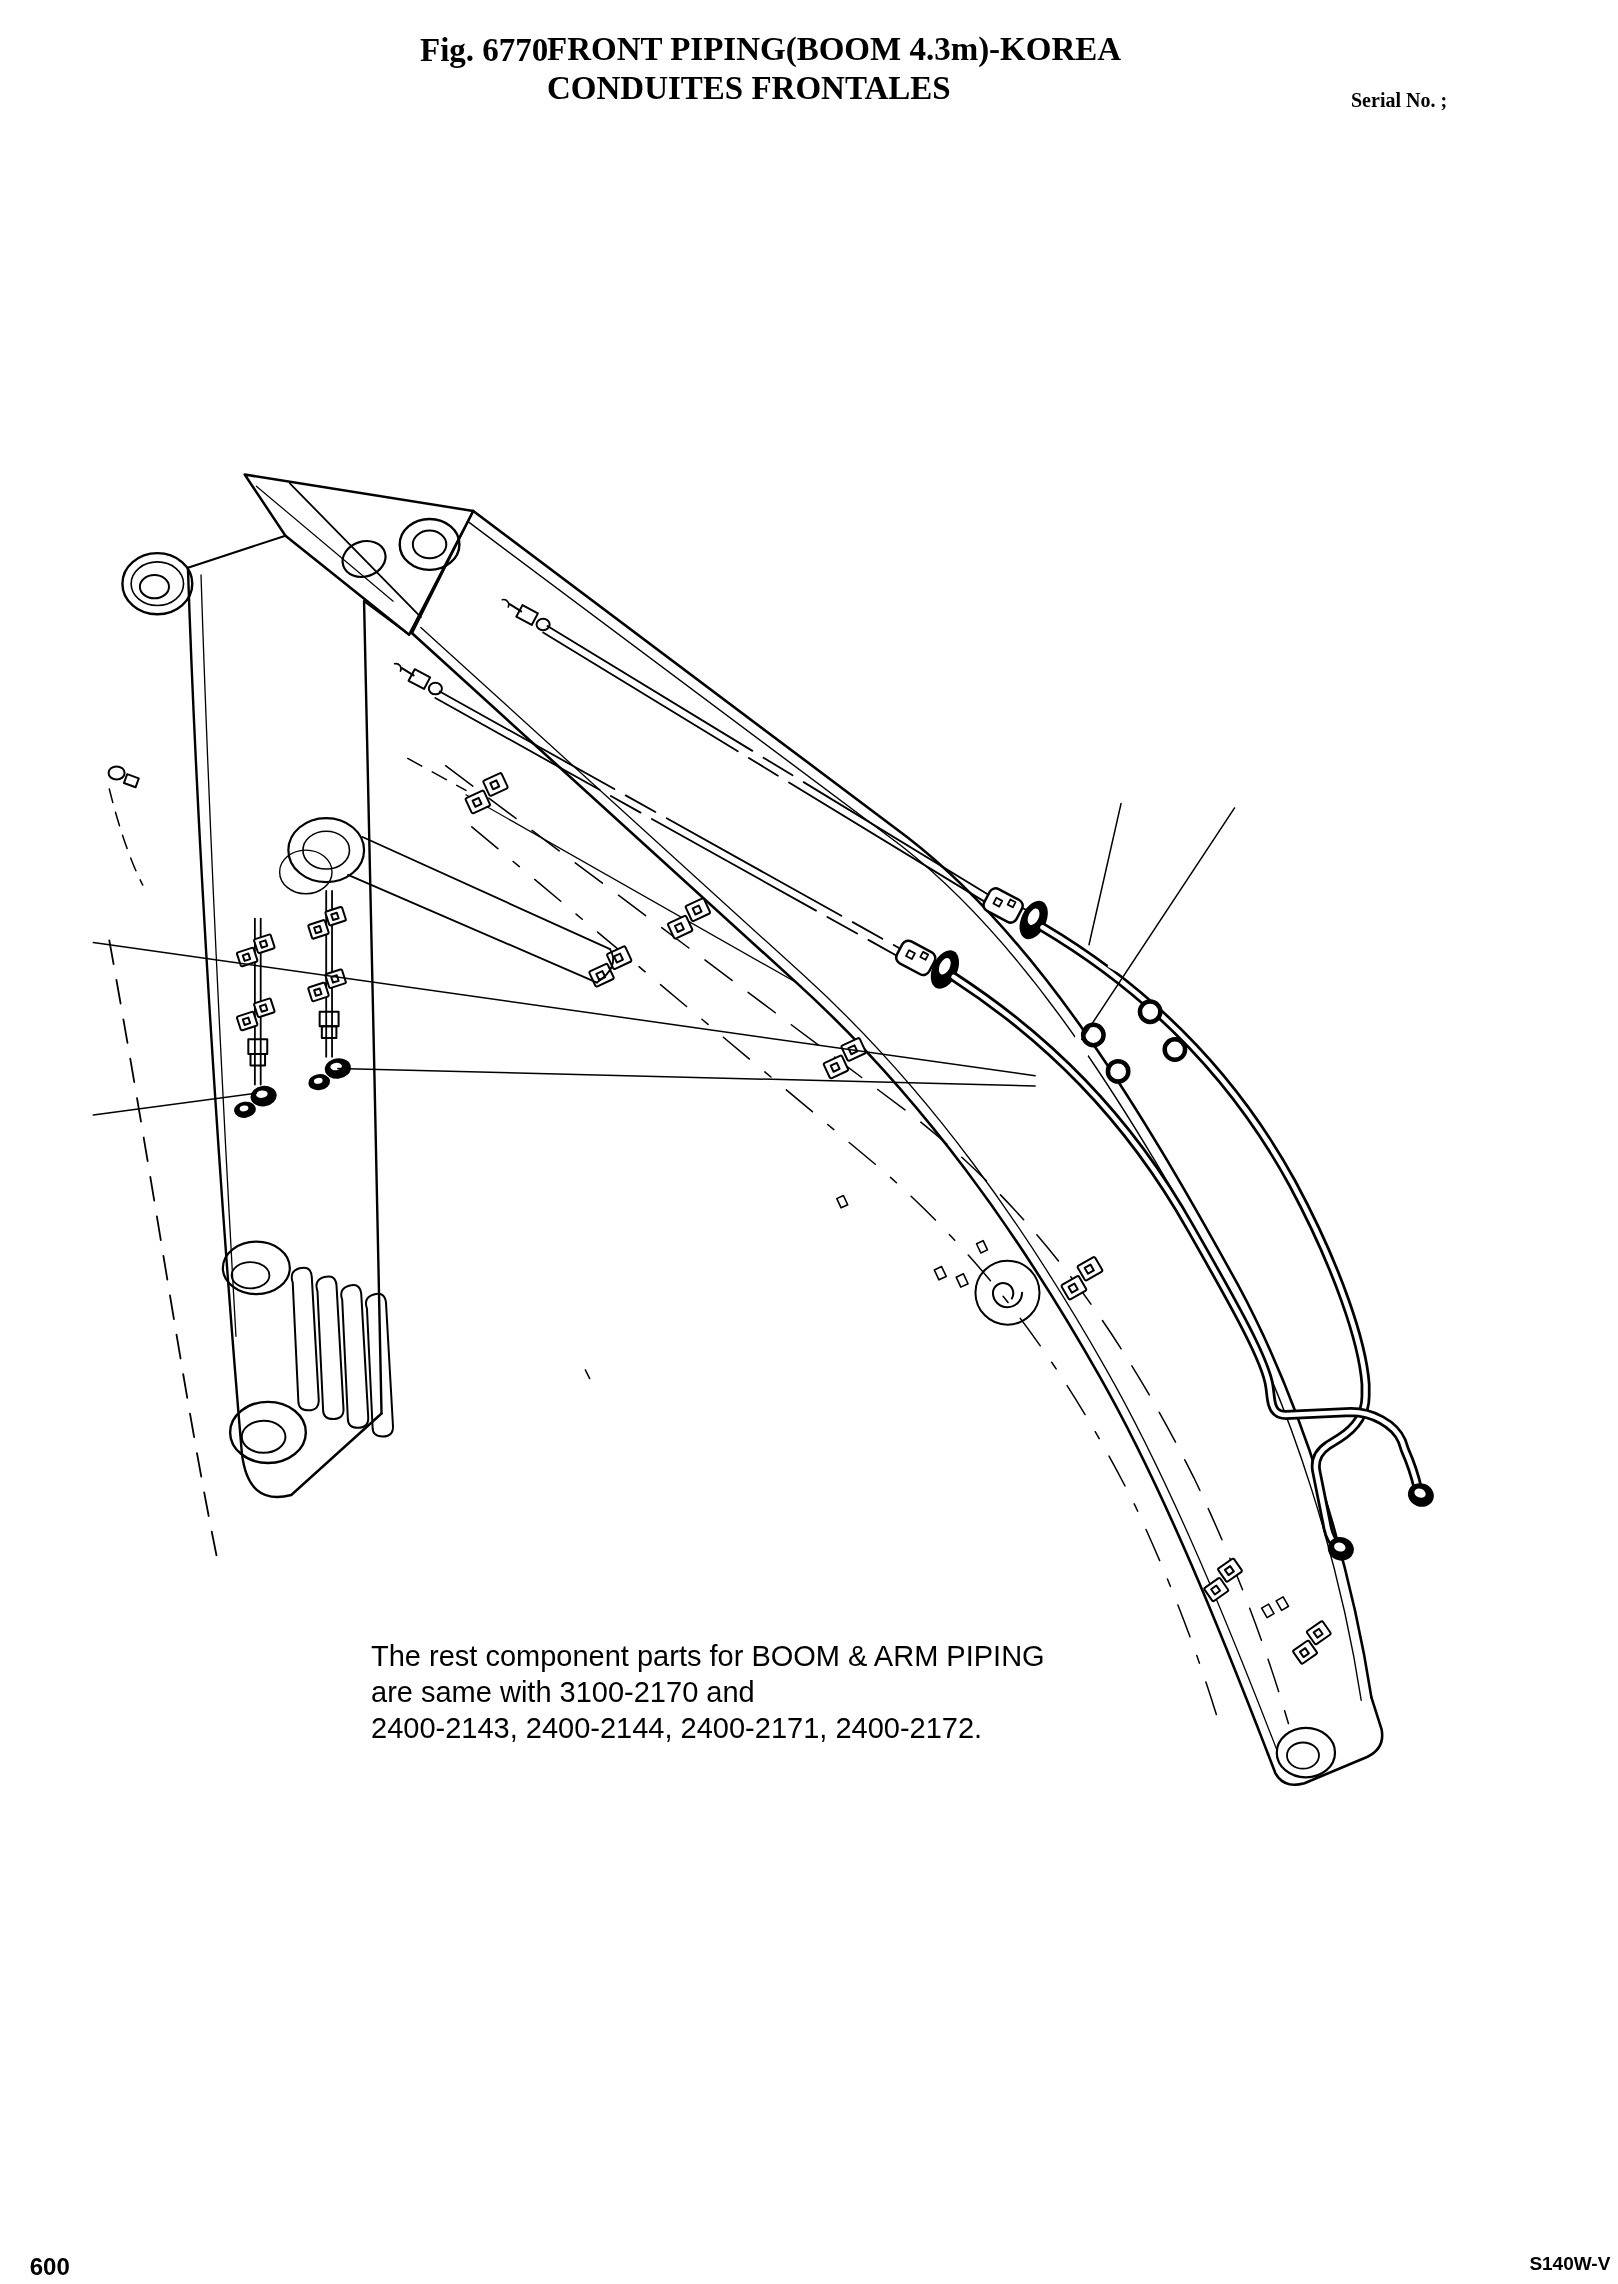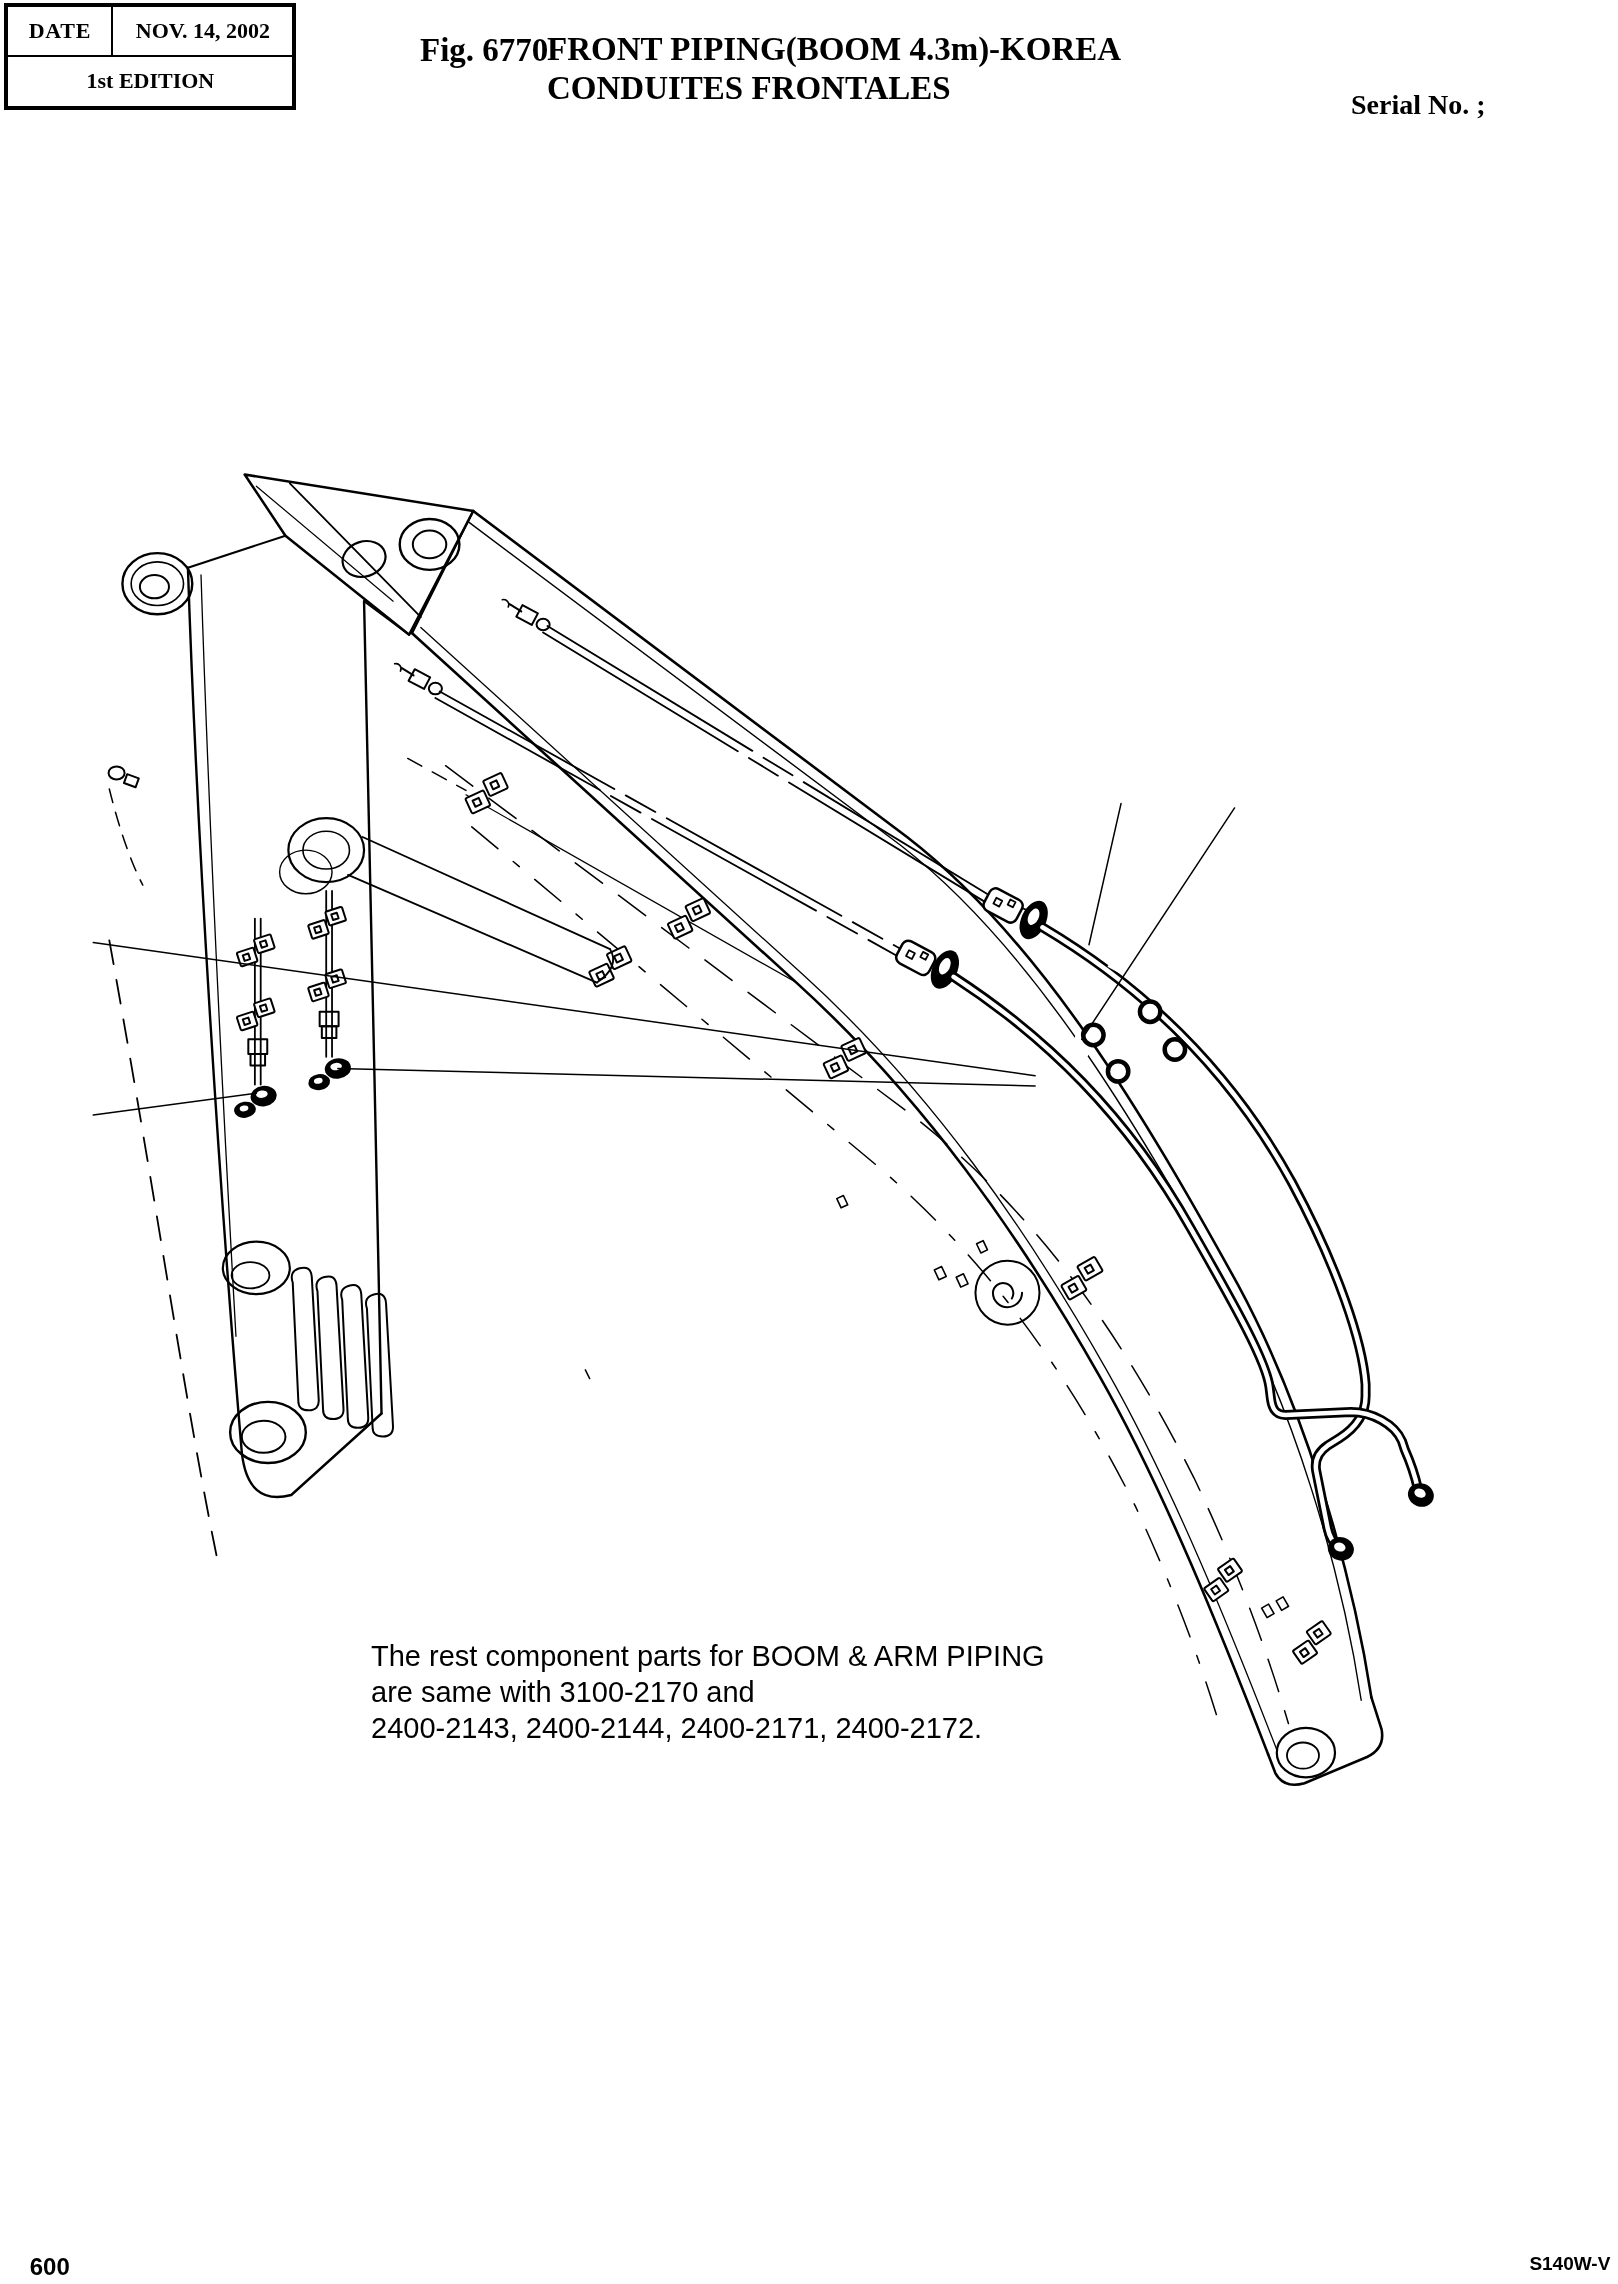--- a/index.html
+++ b/index.html
@@ -34,21 +34,21 @@
   #figlabel{
     position:absolute;left:376px;top:32px;
     font-weight:bold;font-size:33px;margin-left:44px;
   }
   #titles{
     position:absolute;left:547px;top:4.4px;
     font-weight:bold;font-size:33px;line-height:39px;white-space:nowrap;margin-top:26px;
   }
   #serial{
     position:absolute;left:1351px;top:89px;
-    font-weight:bold;font-size:28px;
+    font-weight:bold;font-size:20px;
   }
   
   #note{
     position:absolute;left:371px;top:1638px;
     font-family:"Liberation Sans", sans-serif;
     font-size:29px;line-height:36px;white-space:nowrap;
   }
   
   #pagenum{
     position:absolute;left:8.7px;top:2253px;
@@ -64,27 +64,20 @@
   #drawing{position:absolute;left:0;top:0;}
   #drawing path,#drawing line,#drawing ellipse,#drawing circle,#drawing rect{
     vector-effect:non-scaling-stroke;
   }
 </style>
 </head>
 <body>
 
 <div id="page">
 
-  <div id="datebox">
-    <div class="row1">
-      <div class="cell-date">DATE</div>
-      <div class="cell-dateval">NOV.  14, 2002</div>
-    </div>
-    <div class="row2">1st EDITION</div>
-  </div>
 
   <div id="figlabel">Fig. 6770</div>
   <div id="titles">
     <div>FRONT PIPING(BOOM 4.3m)-KOREA</div>
     <div>CONDUITES FRONTALES</div>
   </div>
   <div id="serial">Serial No. ;</div>
 
   <svg id="drawing" width="1619" height="2284" viewBox="0 0 2224 3138" fill="none" stroke="#000" stroke-width="2" stroke-linecap="round" stroke-linejoin="round">
     <defs>

